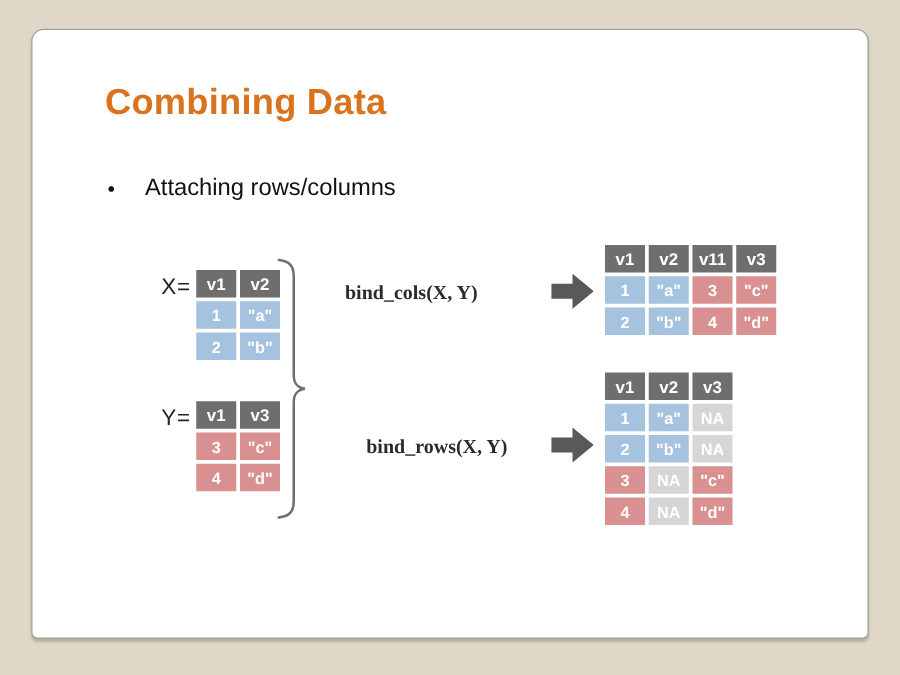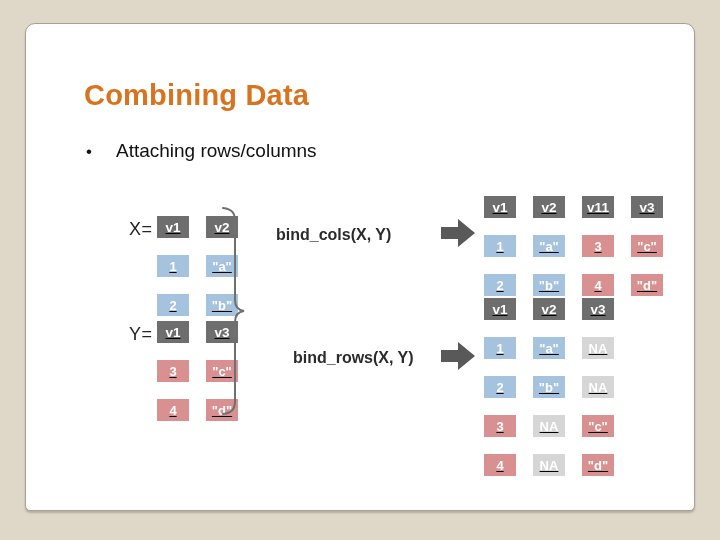--- a/index.html
+++ b/index.html
@@ -16,55 +16,54 @@
     background:#ffffff;
     border:1px solid #a3a096;
     border-radius:10px 10px 5px 5px;
     box-shadow:0 2px 2px rgba(130,124,108,0.45);
   }
 
   .title {
     position:absolute; left:58px; top:42px;
     font-size:29px; font-weight:bold; letter-spacing:0.2px;
     color:var(--accent_title,#d9731e);
-    margin-top:13px;
   }
 
   .bullet-item {
     position:absolute; left:60px; top:116px;
     font-size:19px; color:#111; display:flex; align-items:flex-start;
   }
   .bullet-item .marker { font-size:17px; line-height:24px; }
   .bullet-item .btxt { margin-left:24px; }
 
   .xy-label {
     position:absolute; font-size:18px; color:#222; letter-spacing:0.5px;
   }
   #x-label { left:103px; top:195px; }
   #y-label { left:103px; top:300px; }
 
-  .tbl { position:absolute; display:grid; gap:17px;text-decoration:underline; }
+  .tbl { position:absolute; display:grid; gap:3px; }
   #tbl-x  { left:131px; top:192px; }
   #tbl-y  { left:131px; top:297px; }
   #tbl-r1 { left:458px; top:172px; }
   #tbl-r2 { left:458px; top:274px; }
 
   .cell {
     width:32px; height:22px;
     display:flex; align-items:center; justify-content:center;
     font-size:13px; font-weight:bold; color:#ffffff;
   }
   .cell.head { background:var(--header,#6e6e6e); font-size:13.5px; }
   .cell.blue { background:var(--blue,#a5c2de); }
   .cell.pink { background:var(--pink,#d99090); }
   .cell.na   { background:var(--na,#d6d6d6); }
 
   .code {
     position:absolute;
-    font-family:Liberation Sans, sans-serif;
+    font-family:Liberation Serif, serif;
     font-size:16px; font-weight:600; color:#2b2b2b; white-space:pre;
   }
   #code-cols { left:250px; top:202px; }
   #code-rows { left:267px; top:325px; }
 
   .arrow { position:absolute; color:var(--arrow,#595959); }
   #arrow-cols { left:415px; top:195px; }
   #arrow-rows { left:415px; top:318px; }
 
   .brace { position:absolute; left:193px; top:180px; color:var(--brace,#6f6f6f); }

